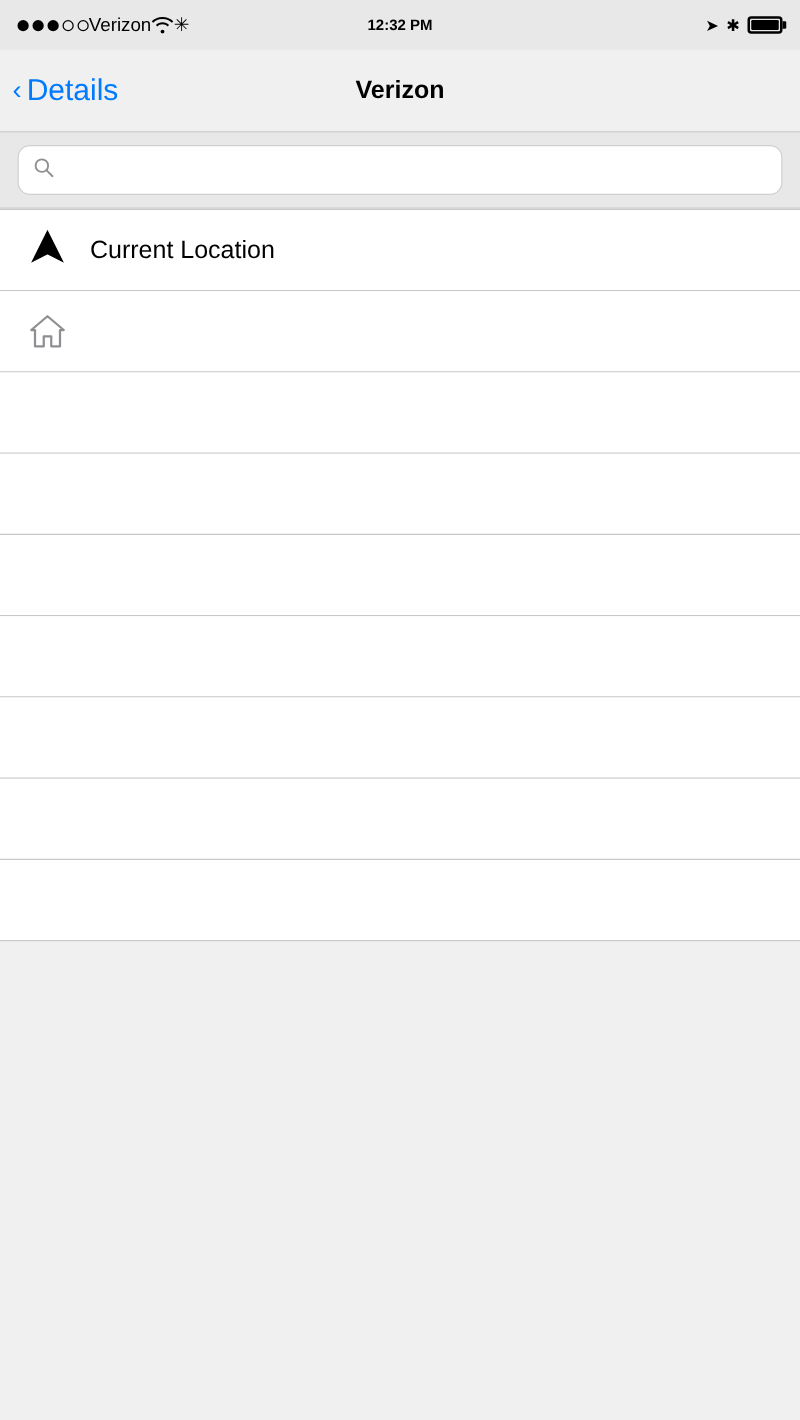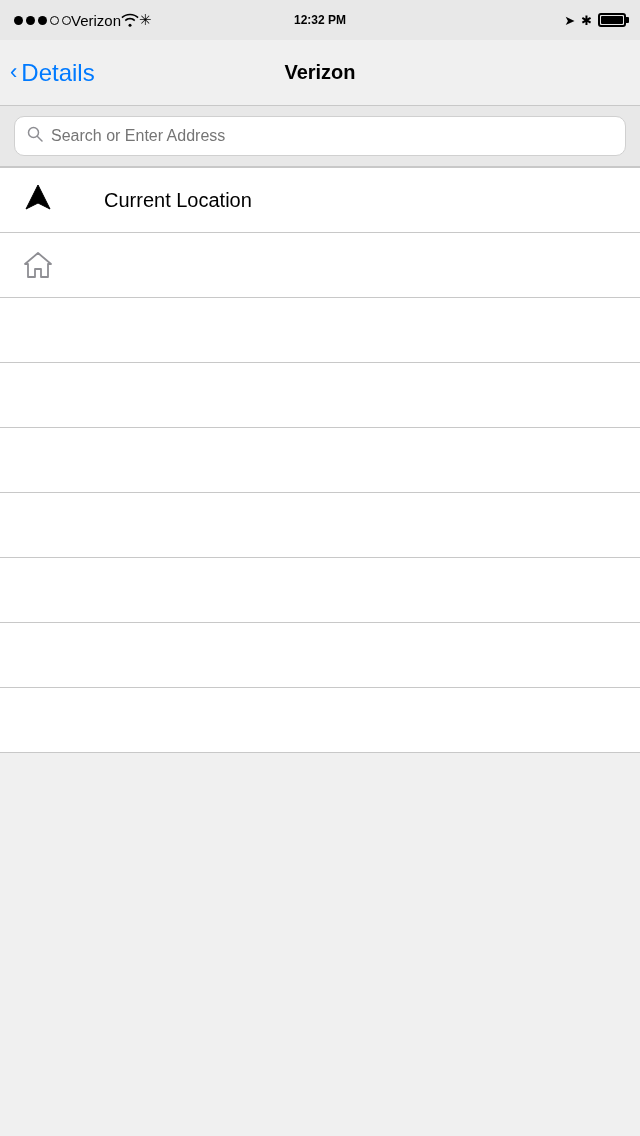--- a/index.html
+++ b/index.html
@@ -202,21 +202,20 @@
       color: #000;
     }
 
     .home-icon-svg {
       width: 30px;
       height: 30px;
     }
 
     .list-item-text {
       flex: 1;
-      margin-left: 32px;
     }
     .list-item-title {
       font-size: 20px;
       color: #000;
       font-weight: 400;
     }
     .list-item-subtitle {
       font-size: 15px;
       color: #8e8e93;
       margin-top: 2px;
@@ -266,21 +265,20 @@
 </div>
 
 <div class="search-container">
   <div class="search-bar">
     <span class="search-icon-svg">
       <svg width="16" height="16" viewBox="0 0 16 16" fill="none">
         <circle cx="6.5" cy="6.5" r="5" stroke="#8e8e93" stroke-width="1.5"></circle>
         <line x1="10.5" y1="10.5" x2="15" y2="15" stroke="#8e8e93" stroke-width="1.5" stroke-linecap="round"></line>
       </svg>
     </span>
-    <input class="search-input" type="text" placeholder="Search or Enter Address" style="">
   </div>
 </div>
 
 <div class="list-container">
 
   <div class="list-item">
     <div class="list-item-icon">
       <span class="arrow-icon">
         <svg width="28" height="28" viewBox="0 0 28 28" fill="none">
           <polygon points="14,2 26,26 14,20 2,26" fill="#000" stroke="#000" stroke-width="1"></polygon>

